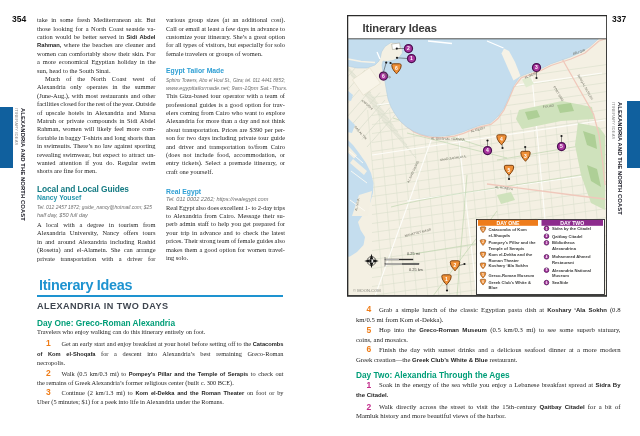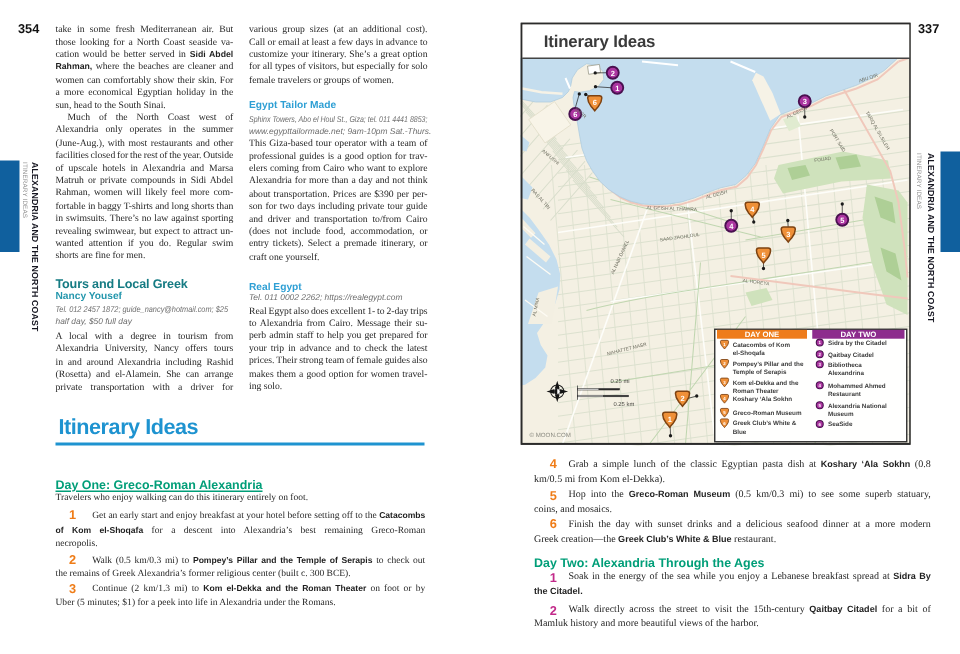--- a/index.html
+++ b/index.html
@@ -96,34 +96,35 @@
 <div class="ln" style="left:356px;top:392.49px;font-size:6.7px;"><b>the Citadel.</b></div>
 <div class="ln" style="left:379px;top:404.29px;font-size:6.7px;word-spacing:1.412px;">Walk directly across the street to visit the 15th-century <b>Qaitbay Citadel</b> for a bit of</div>
 <div class="ln" style="left:356px;top:413.29px;font-size:6.7px;">Mamluk history and more beautiful views of the harbor.</div>
 
 <div class="ln it" style="left:37px;top:204.81px;transform:scaleX(0.8791);transform-origin:0 0;">Tel. 012 2457 1872; guide_nancy@hotmail.com; $25</div>
 <div class="ln it" style="left:37px;top:212.91px;">half day, $50 full day</div>
 <div class="ln it" style="left:166px;top:77.81px;transform:scaleX(0.8386);transform-origin:0 0;">Sphinx Towers, Abo el Houl St., Giza; tel. 011 4441 8853;</div>
 <div class="ln it" style="left:166px;top:85.81px;">www.egypttailormade.net; 9am-10pm Sat.-Thurs.</div>
 <div class="ln it" style="left:166px;top:197.31px;">Tel. 011 0002 2262; https://realegypt.com</div>
 
-<div class="hd" style="left:37px;top:184.5px;font-size:8.4px;letter-spacing:-0.1px;color:#157b83;">Tours and Local Greek</div>
+<div class="hd" style="left:37px;top:184.5px;font-size:8.4px;letter-spacing:-0.1px;color:#157b83;">Local and Local Guides</div>
 
 <div class="hd" style="left:37px;top:195.3px;font-size:6.8px;color:#2597ad;">Nancy Yousef</div>
 
 <div class="hd" style="left:166px;top:68px;font-size:6.8px;color:#2e9fd4;">Egypt Tailor Made</div>
 
 <div class="hd" style="left:166px;top:188.5px;font-size:6.8px;color:#2e9fd4;">Real Egypt</div>
 
 <div class="hd" style="left:39px;top:277.8px;font-size:14.4px;color:#1e93d0;letter-spacing:-0.3px;">Itinerary Ideas</div>
 
 <div class="abs" style="left:37px;top:294.7px;width:246px;height:1.9px;background:#1e93d0;"></div>
 
-
-<div class="hd" style="left:37px;top:319px;font-size:8.3px;color:#009e78;text-decoration:underline;">Day One: Greco-Roman Alexandria</div>
+<div class="hd" style="left:37px;top:301.5px;font-size:9.1px;color:#3f4650;letter-spacing:0.45px;">ALEXANDRIA IN TWO DAYS</div>
+
+<div class="hd" style="left:37px;top:319px;font-size:8.3px;color:#009e78;">Day One: Greco-Roman Alexandria</div>
 
 <div class="hd" style="left:356px;top:370.9px;font-size:8.3px;color:#009e78;">Day Two: Alexandria Through the Ages</div>
 
 <div class="hd" style="left:46px;top:338.8px;font-size:8.5px;color:#ef7c17;">1</div>
 <div class="hd" style="left:46px;top:368.7px;font-size:8.5px;color:#ef7c17;">2</div>
 <div class="hd" style="left:46px;top:388.2px;font-size:8.5px;color:#ef7c17;">3</div>
 
 <div class="hd" style="left:366.5px;top:305.1px;font-size:8.5px;color:#ef7c17;">4</div>
 <div class="hd" style="left:366.5px;top:325.7px;font-size:8.5px;color:#ef7c17;">5</div>
 <div class="hd" style="left:366.5px;top:345.4px;font-size:8.5px;color:#ef7c17;">6</div>

